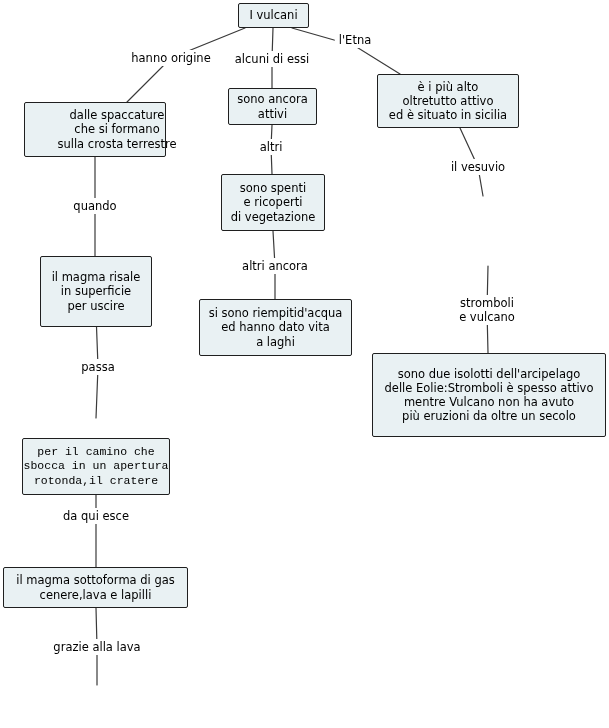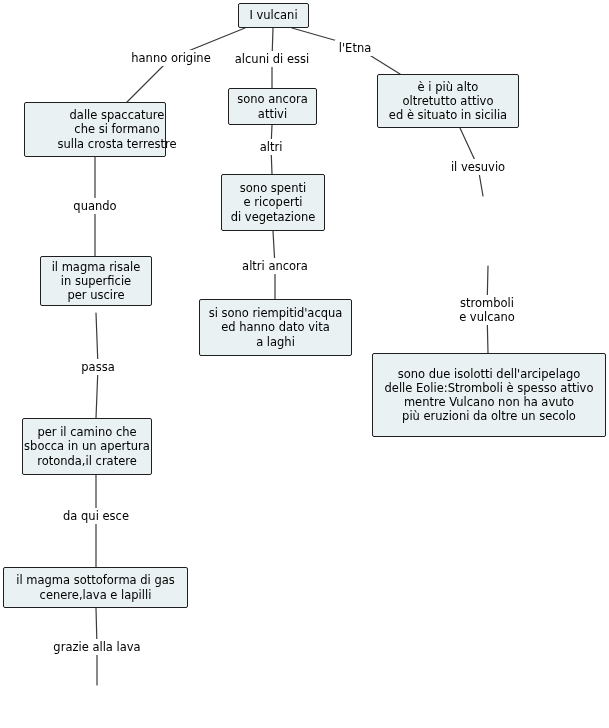--- a/index.html
+++ b/index.html
@@ -73,24 +73,24 @@
       <polyline points="96,608 97,647 97,685"></polyline>
       <polyline points="272,125 271,147 272,174"></polyline>
       <polyline points="273,231 275,266 275,299"></polyline>
       <polyline points="460,128 478,167 483,196"></polyline>
       <polyline points="488,266 487,310 488,353"></polyline>
     </svg>
 <div class="node" style="left: 238px; top: 3px; width: 71px; height: 25px;">I vulcani</div>
     <div class="node" style="left: 24px; top: 102px; width: 142px; height: 55px; padding-left: 44px;">dalle spaccature
 che si formano
 sulla crosta terrestre</div>
-    <div class="node" style="left: 40px; top: 256px; width: 112px; height: 50px;">il magma risale
+    <div class="node" style="left: 40px; top: 256px; width: 112px; height: 71px;">il magma risale
 in superficie
 per uscire</div>
-    <div class="node" style="left: 22px; top: 418px; width: 130px; height: 57px;">per il camino che
+    <div class="node" style="left: 22px; top: 438px; width: 148px; height: 57px; font-family: Liberation Mono, monospace;">per il camino che
 sbocca in un apertura
 rotonda,il cratere</div>
     <div class="node" style="left: 3px; top: 567px; width: 185px; height: 41px;">il magma sottoforma di gas
 cenere,lava e lapilli</div>
     <div class="node" style="left: 228px; top: 88px; width: 89px; height: 37px;">sono ancora
 attivi</div>
     <div class="node" style="left: 221px; top: 174px; width: 104px; height: 57px;">sono spenti
 e ricoperti
 di vegetazione</div>
     <div class="node" style="left: 199px; top: 299px; width: 153px; height: 57px;">si sono riempitid'acqua
@@ -98,21 +98,21 @@
 a laghi</div>
     <div class="node" style="left: 377px; top: 74px; width: 142px; height: 54px;">è i più alto
 oltretutto attivo
 ed è situato in sicilia</div>
     <div class="node" style="left: 372px; top: 353px; width: 234px; height: 84px;">sono due isolotti dell'arcipelago
 delle Eolie:Stromboli è spesso attivo
 mentre Vulcano non ha avuto
 più eruzioni da oltre un secolo</div>
     <div class="edge-label" style="left: 171px; top: 58px;">hanno origine</div>
     <div class="edge-label" style="left: 272px; top: 59px;">alcuni di essi</div>
-    <div class="edge-label" style="left: 355px; top: 48px;">l'Etna</div>
+    <div class="edge-label" style="left: 355px; top: 40px;">l'Etna</div>
     <div class="edge-label" style="left: 95px; top: 206px;">quando</div>
     <div class="edge-label" style="left: 98px; top: 367px;">passa</div>
     <div class="edge-label" style="left: 96px; top: 516px;">da qui esce</div>
     <div class="edge-label" style="left: 97px; top: 647px;">grazie alla lava</div>
     <div class="edge-label" style="left: 271px; top: 147px;">altri</div>
     <div class="edge-label" style="left: 275px; top: 266px;">altri ancora</div>
     <div class="edge-label" style="left: 478px; top: 167px;">il vesuvio</div>
     <div class="edge-label" style="left: 487px; top: 310px;">stromboli
 e vulcano</div>
   </div>

